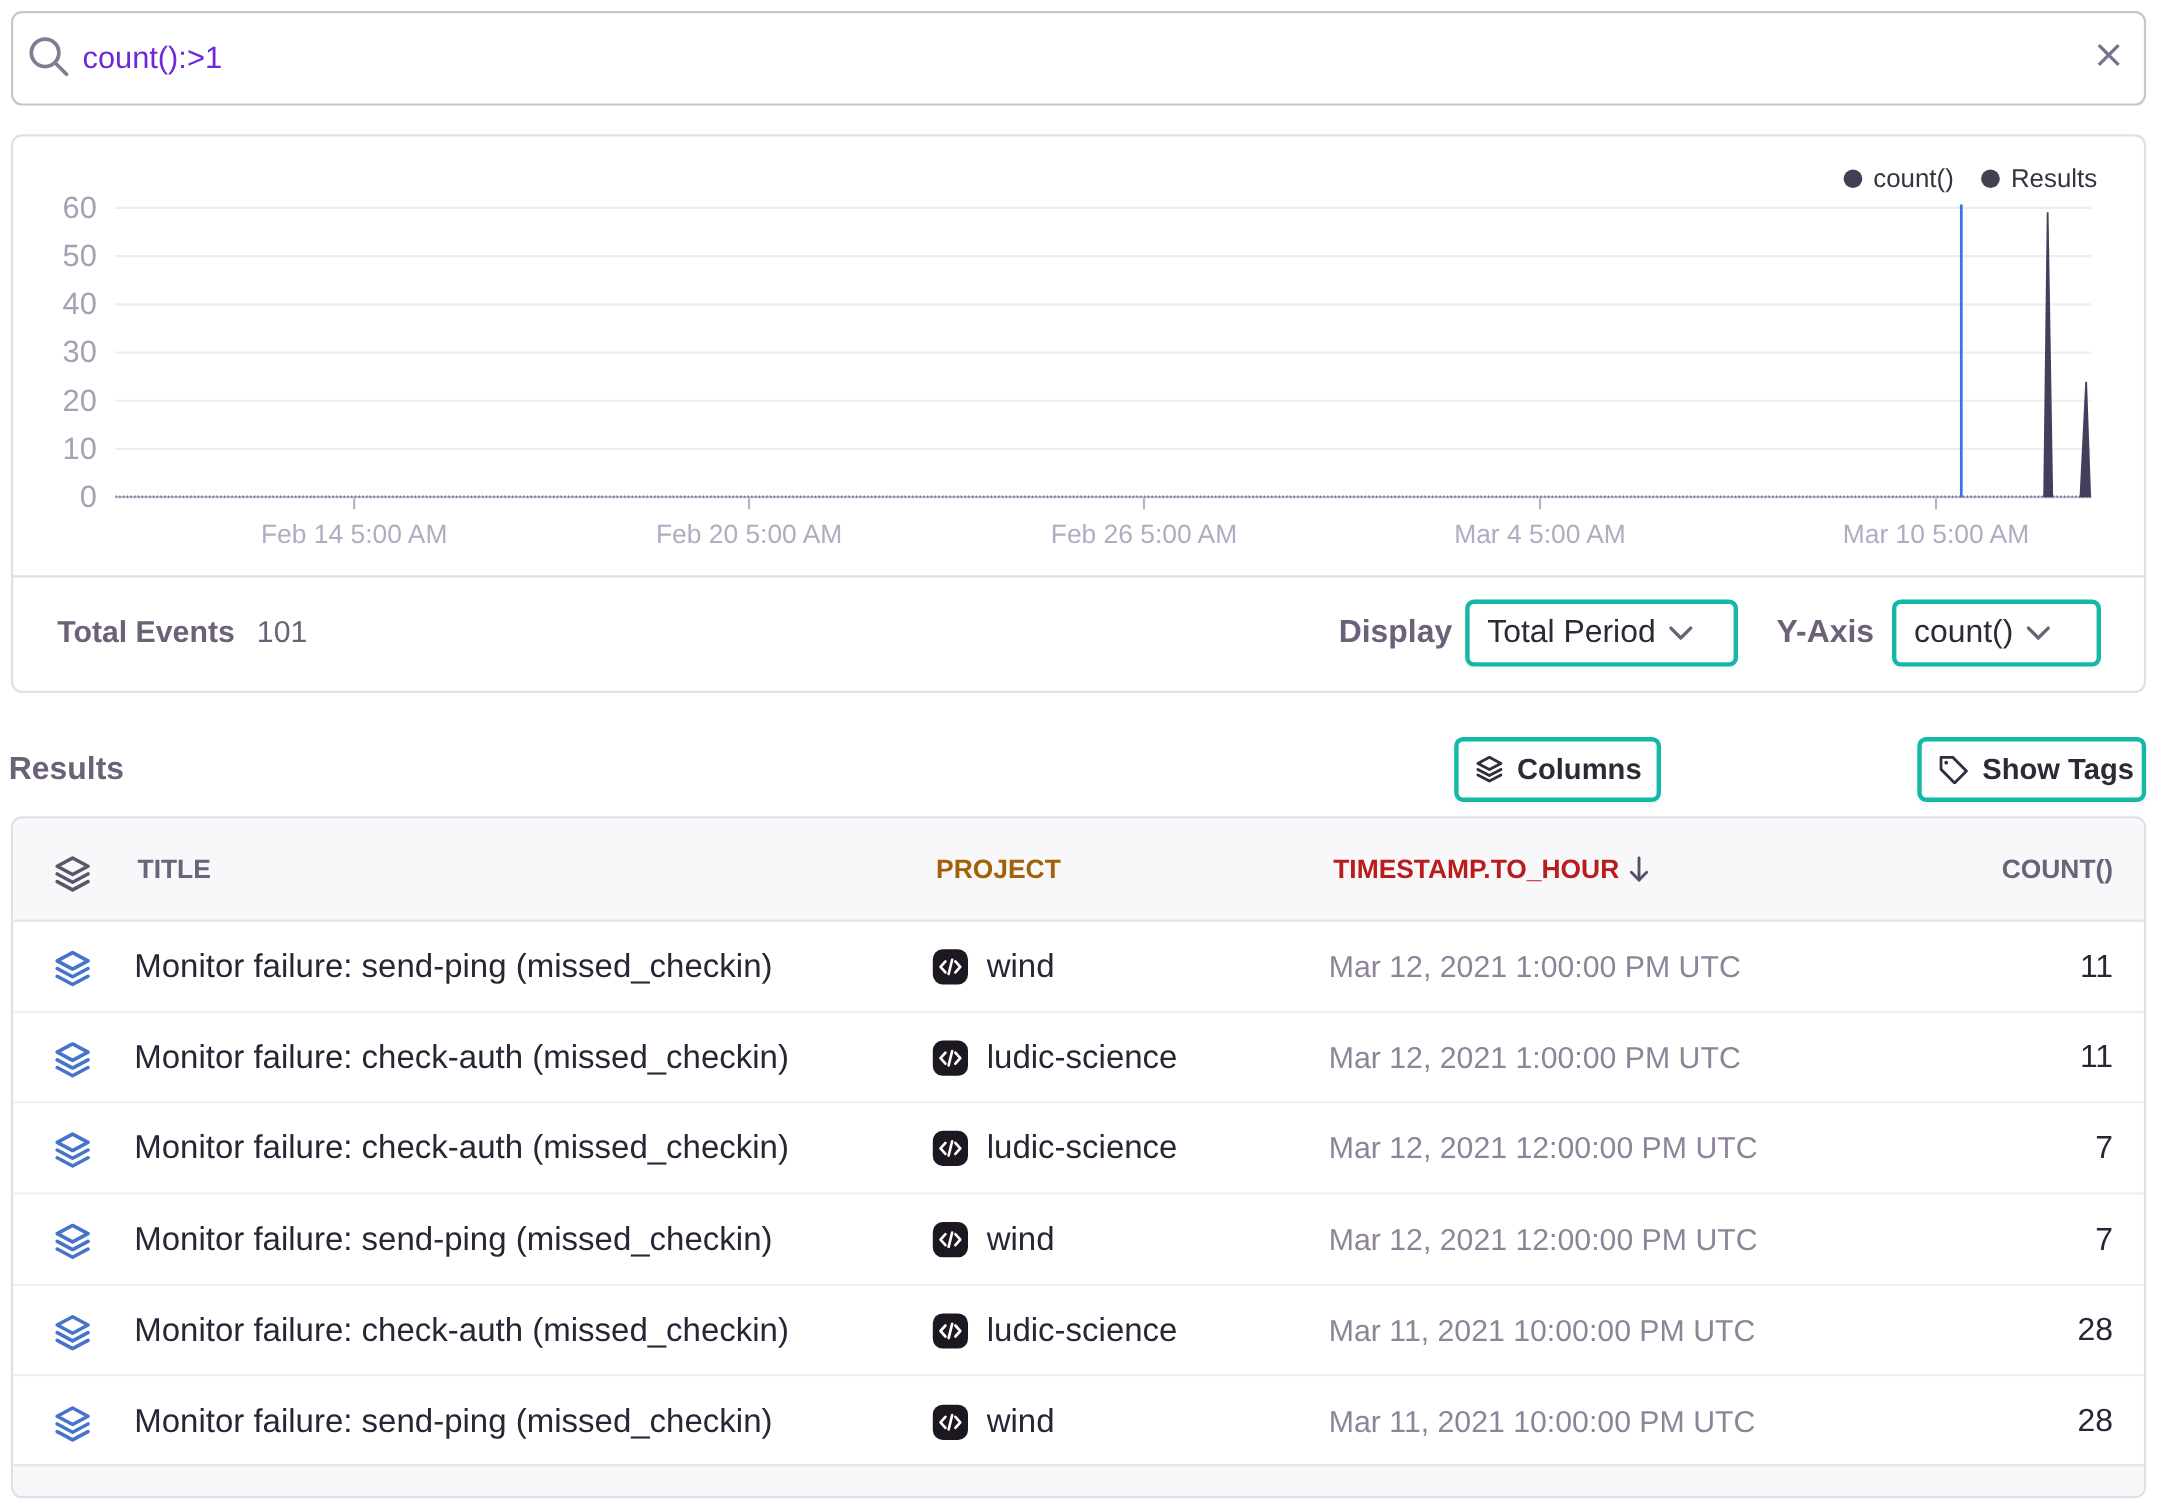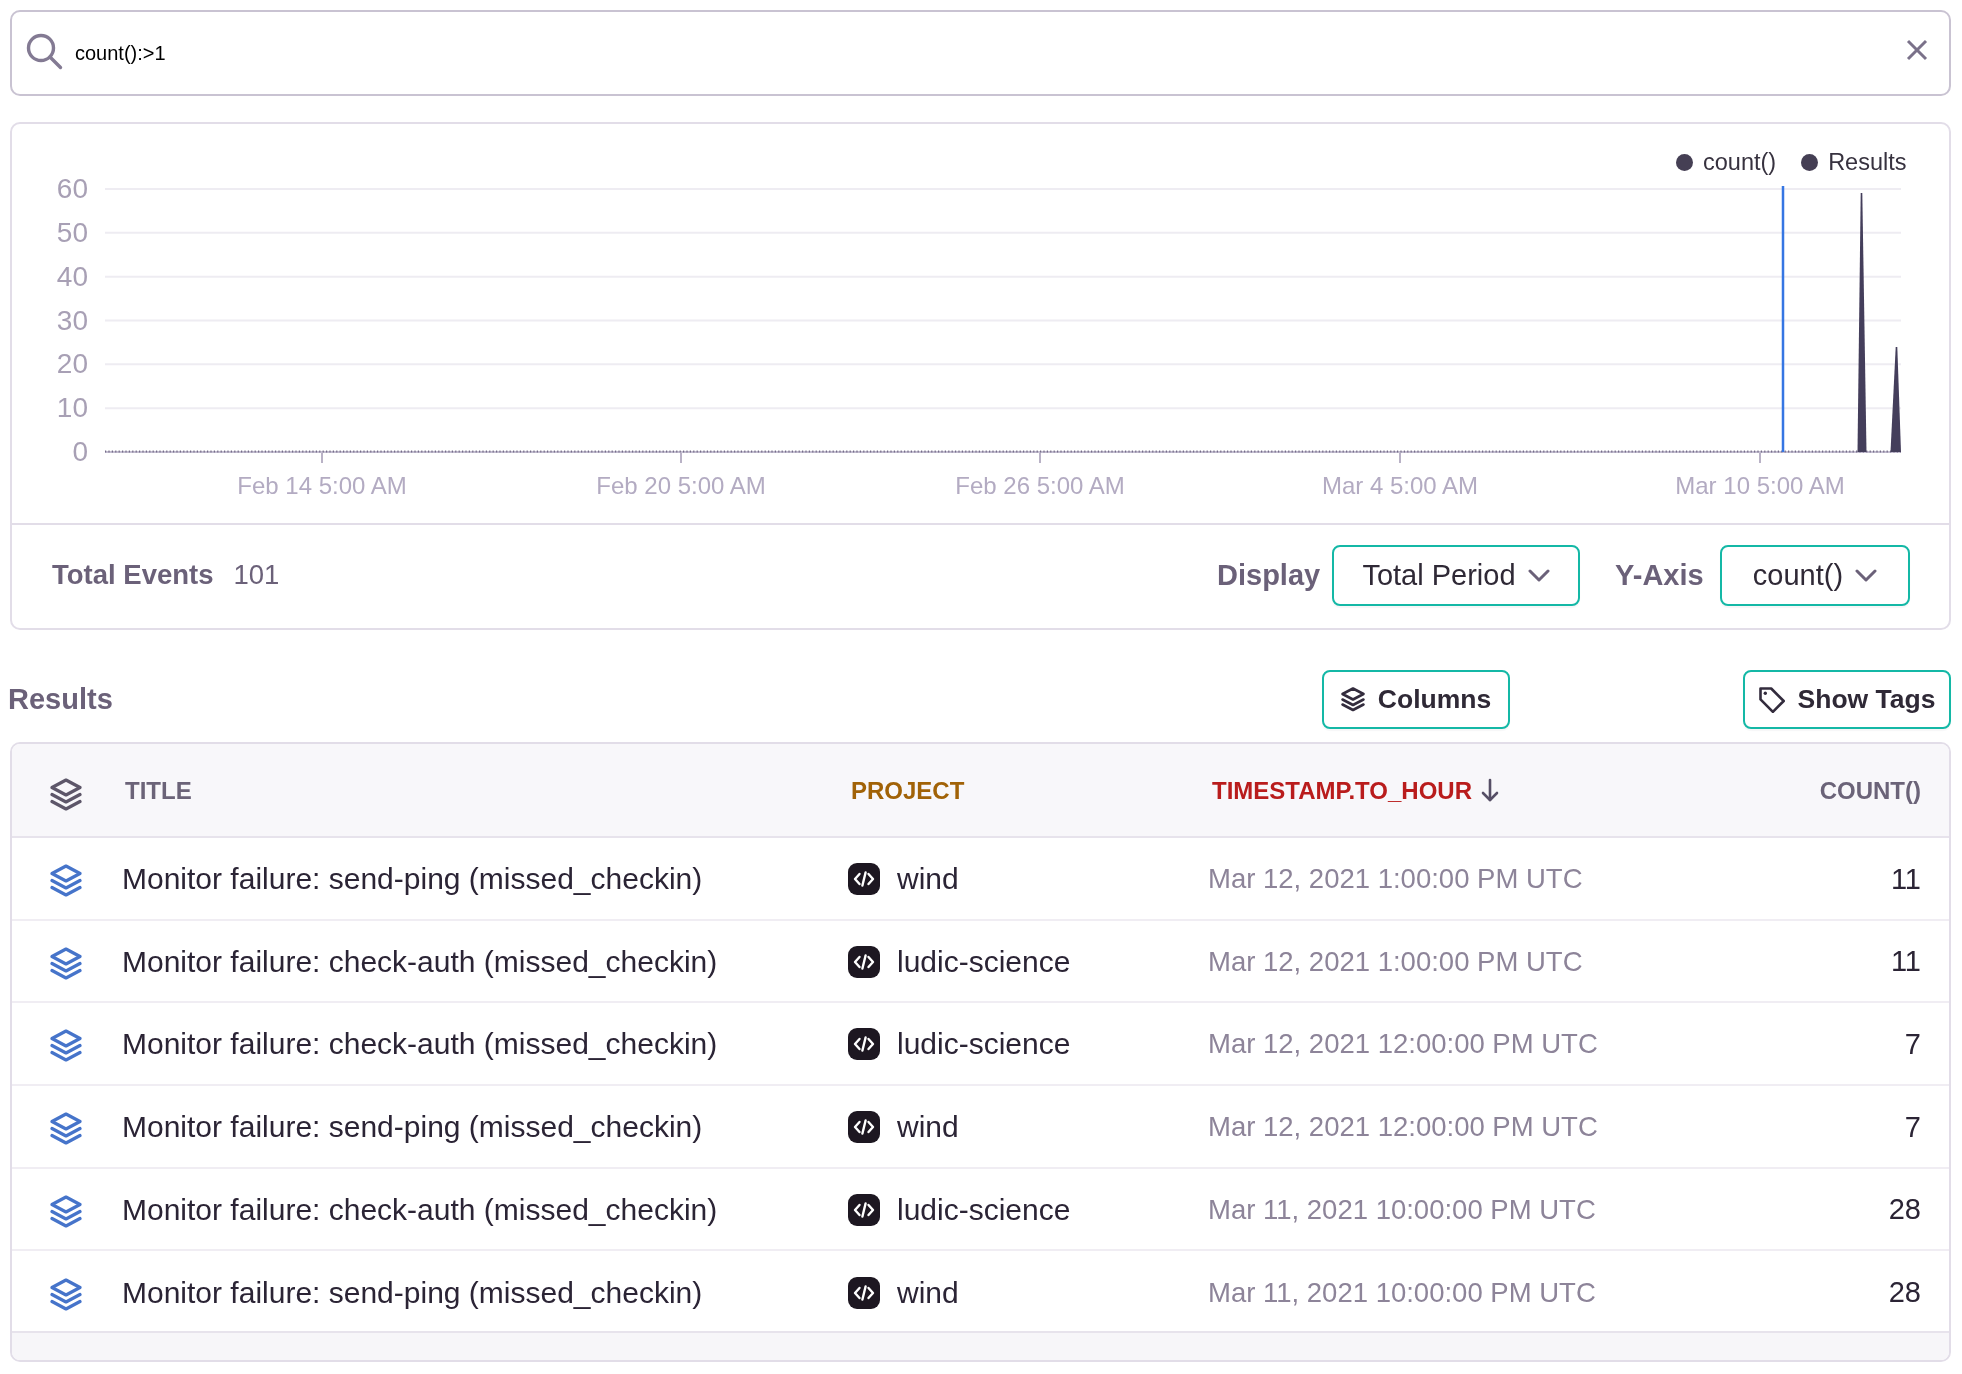--- a/index.html
+++ b/index.html
@@ -1,36 +1,36 @@
 <!DOCTYPE html>
 <html><head>
 <meta charset="utf-8">
 <style>
   html,body{margin:0;padding:0;background:#fff;}
   #page{position:relative;-webkit-font-smoothing:antialiased;width:1962px;height:1374px;background:#fff;
         font-family:"Liberation Sans", sans-serif;overflow:hidden;}
   .abs{position:absolute;}
   .panel{position:absolute;background:#fff;border:2px solid #e2dde8;border-radius:10px;box-sizing:border-box;}
-  .btn{position:absolute;background:#fff;border:2px solid #14b8a6;border-radius:8px;box-sizing:border-box;
-       display:flex;align-items:center;justify-content:center;color:#2f2936;font-weight:bold;
-       box-shadow:0 2px 1px rgba(60,50,80,0.04);}
+  .btn{position:absolute;background:#fff;border:4px solid #14b8a6;border-radius:8px;box-sizing:border-box;
+       display:flex;align-items:center;color:#2f2936;font-weight:bold;
+       box-shadow:0 2px 1px rgba(60,50,80,0.04);padding-left:16px;}
   .lbl-bold{font-weight:bold;color:#6b6179;}
 </style>
 </head>
 <body>
 <div id="page">
 
   <div class="abs" id="searchbar" style="left:10px;top:10px;width:1941px;height:86px;
        border:2px solid #c9c3d2;border-radius:10px;box-sizing:border-box;background:#fff;">
     <svg class="abs" style="left:8px;top:15px;" width="48" height="48" viewBox="0 0 48 48">
       <circle cx="21" cy="21" r="12.5" fill="none" stroke="#837a93" stroke-width="3.4"></circle>
       <line x1="30" y1="30" x2="40.5" y2="40.5" stroke="#837a93" stroke-width="3.4" stroke-linecap="round"></line>
     </svg>
     <div class="abs" style="left:63px;top:0;height:82px;display:flex;align-items:center;
-         font-size:20px;color:#000000;">count():&gt;1</div>
+         font-size:28px;color:#6d28d9;">count():&gt;1</div>
     <svg class="abs" style="right:21px;top:27px;" width="22" height="22" viewBox="0 0 22 22">
       <line x1="2" y1="2" x2="20" y2="20" stroke="#7a7189" stroke-width="3"></line>
       <line x1="20" y1="2" x2="2" y2="20" stroke="#7a7189" stroke-width="3"></line>
     </svg>
   </div>
 
   <div class="panel" id="chartpanel" style="left:10px;top:122px;width:1941px;height:508px;"></div>
 
   <div class="abs" style="left:1676px;top:150px;height:24px;display:flex;align-items:center;font-size:23.5px;color:#37323f;">
     <span style="width:17px;height:17px;border-radius:50%;background:#453f54;margin-right:10px;"></span>

